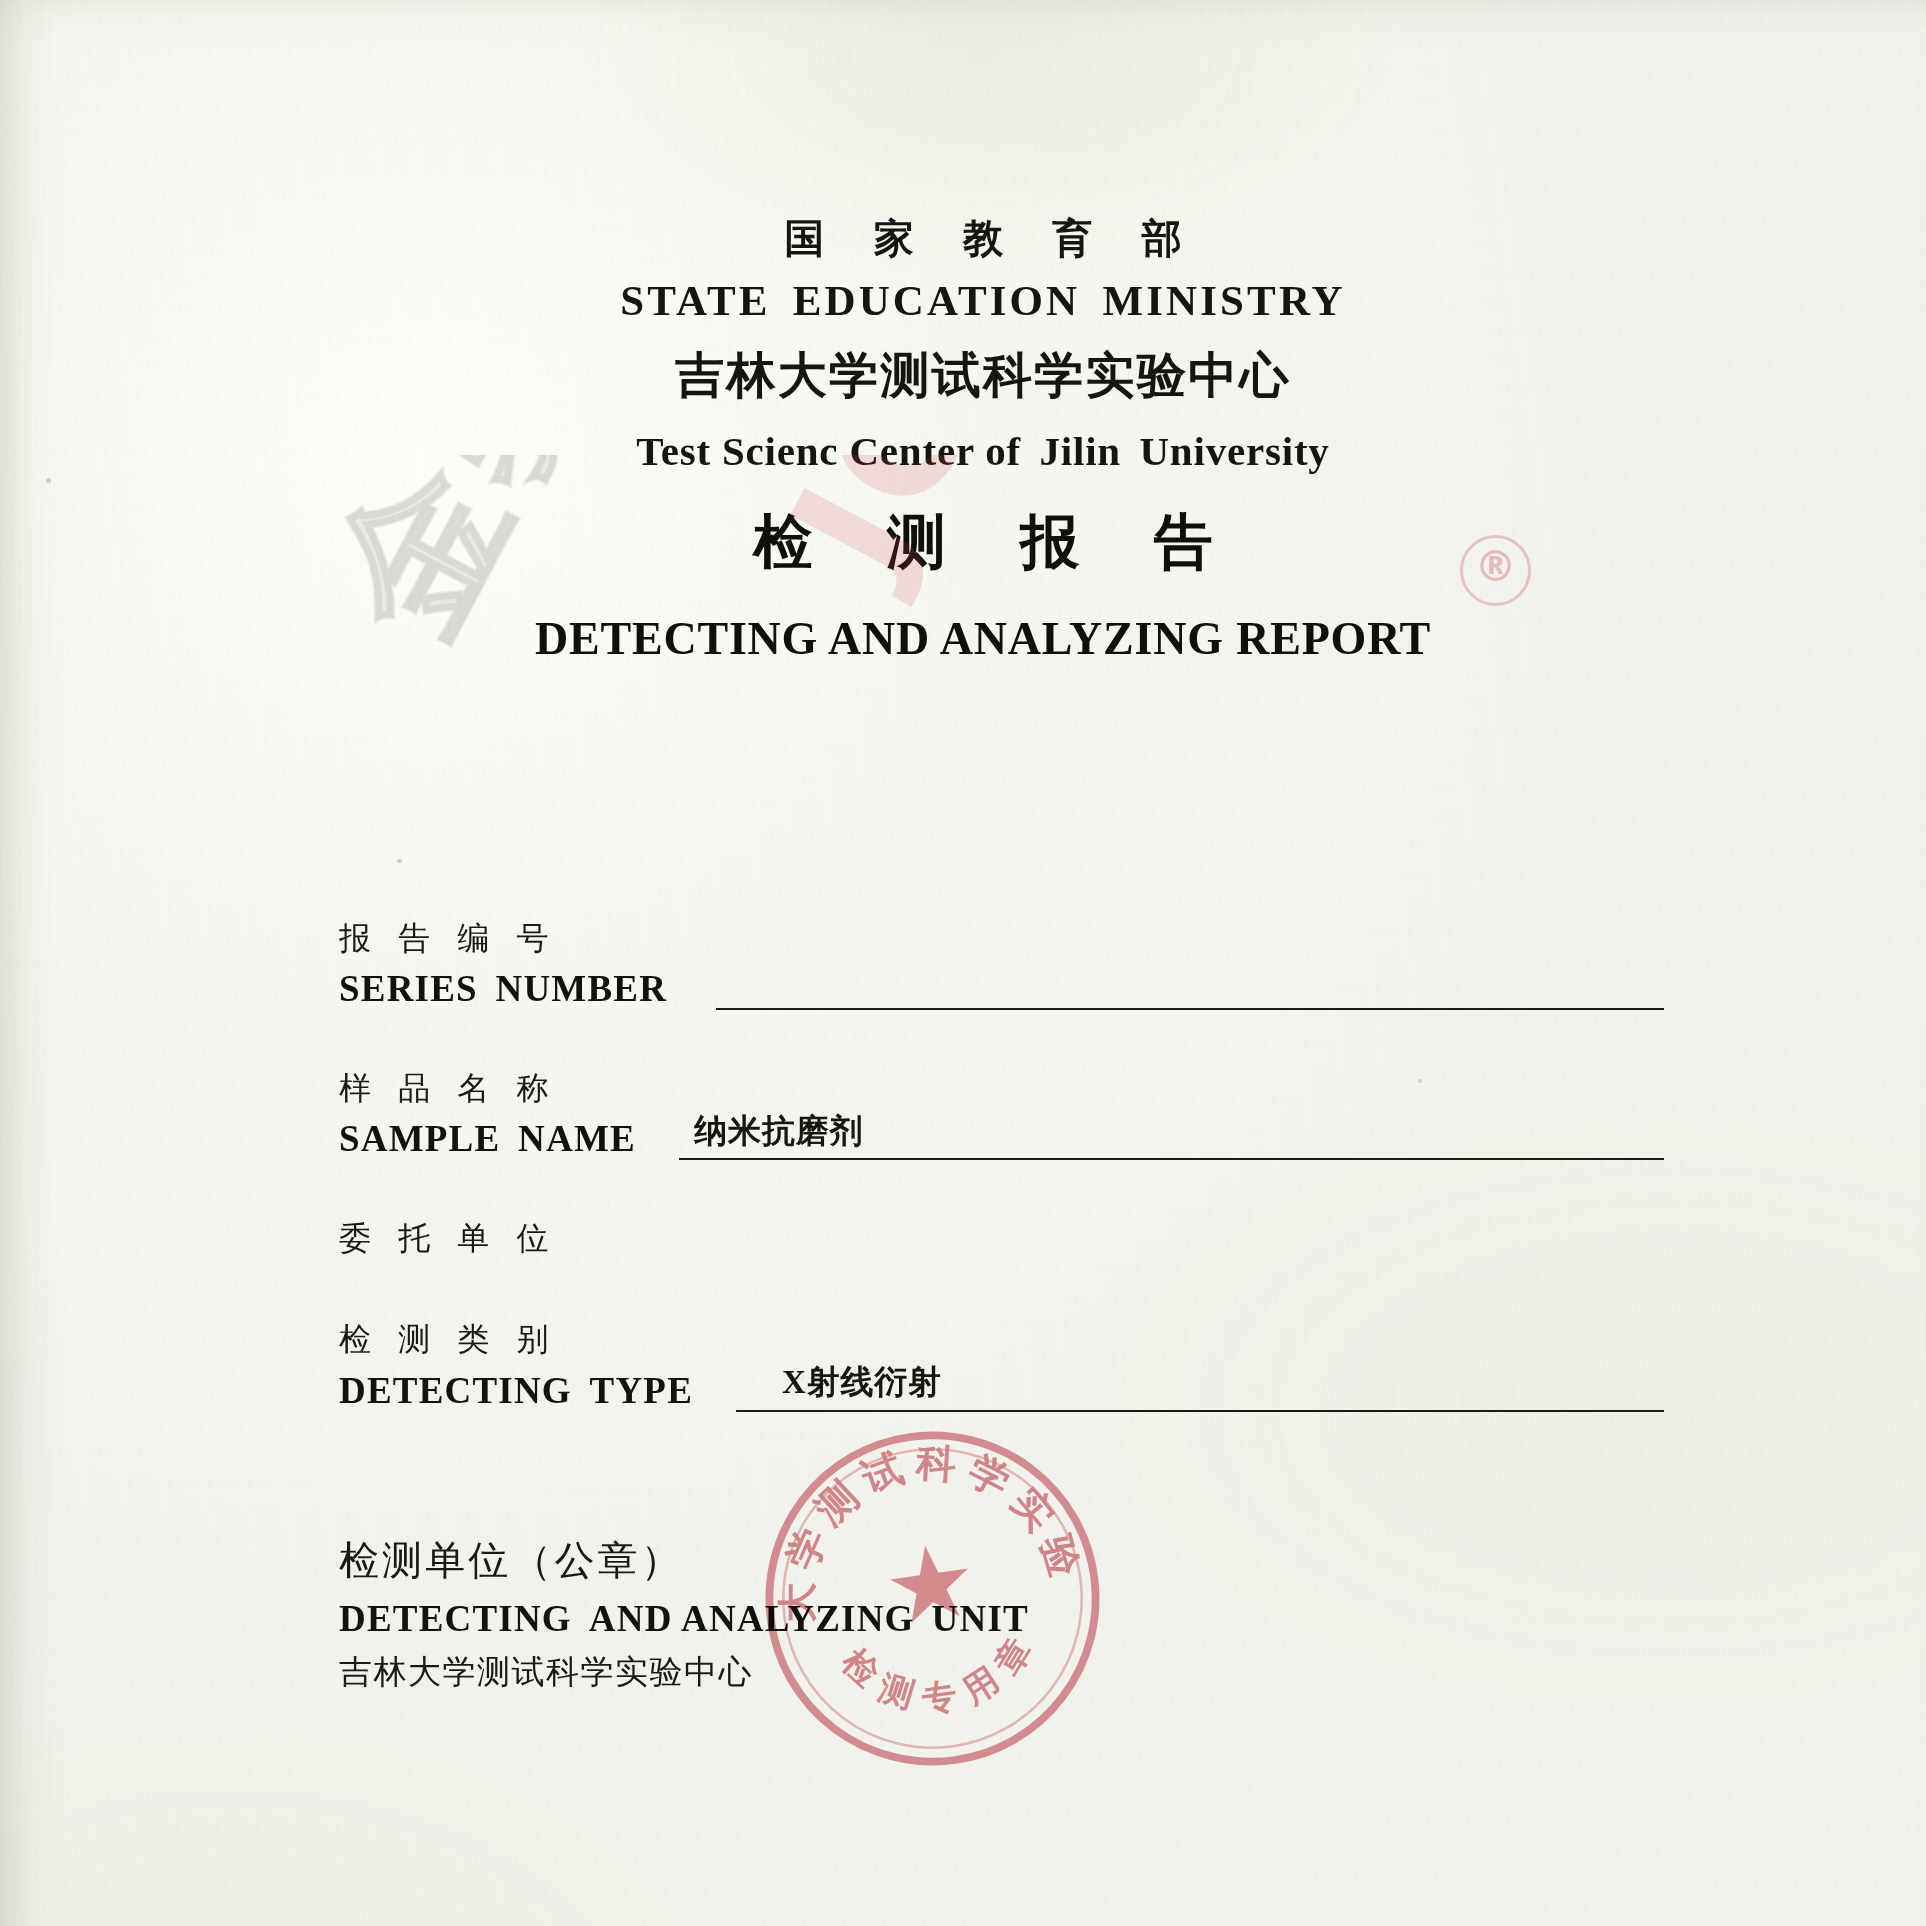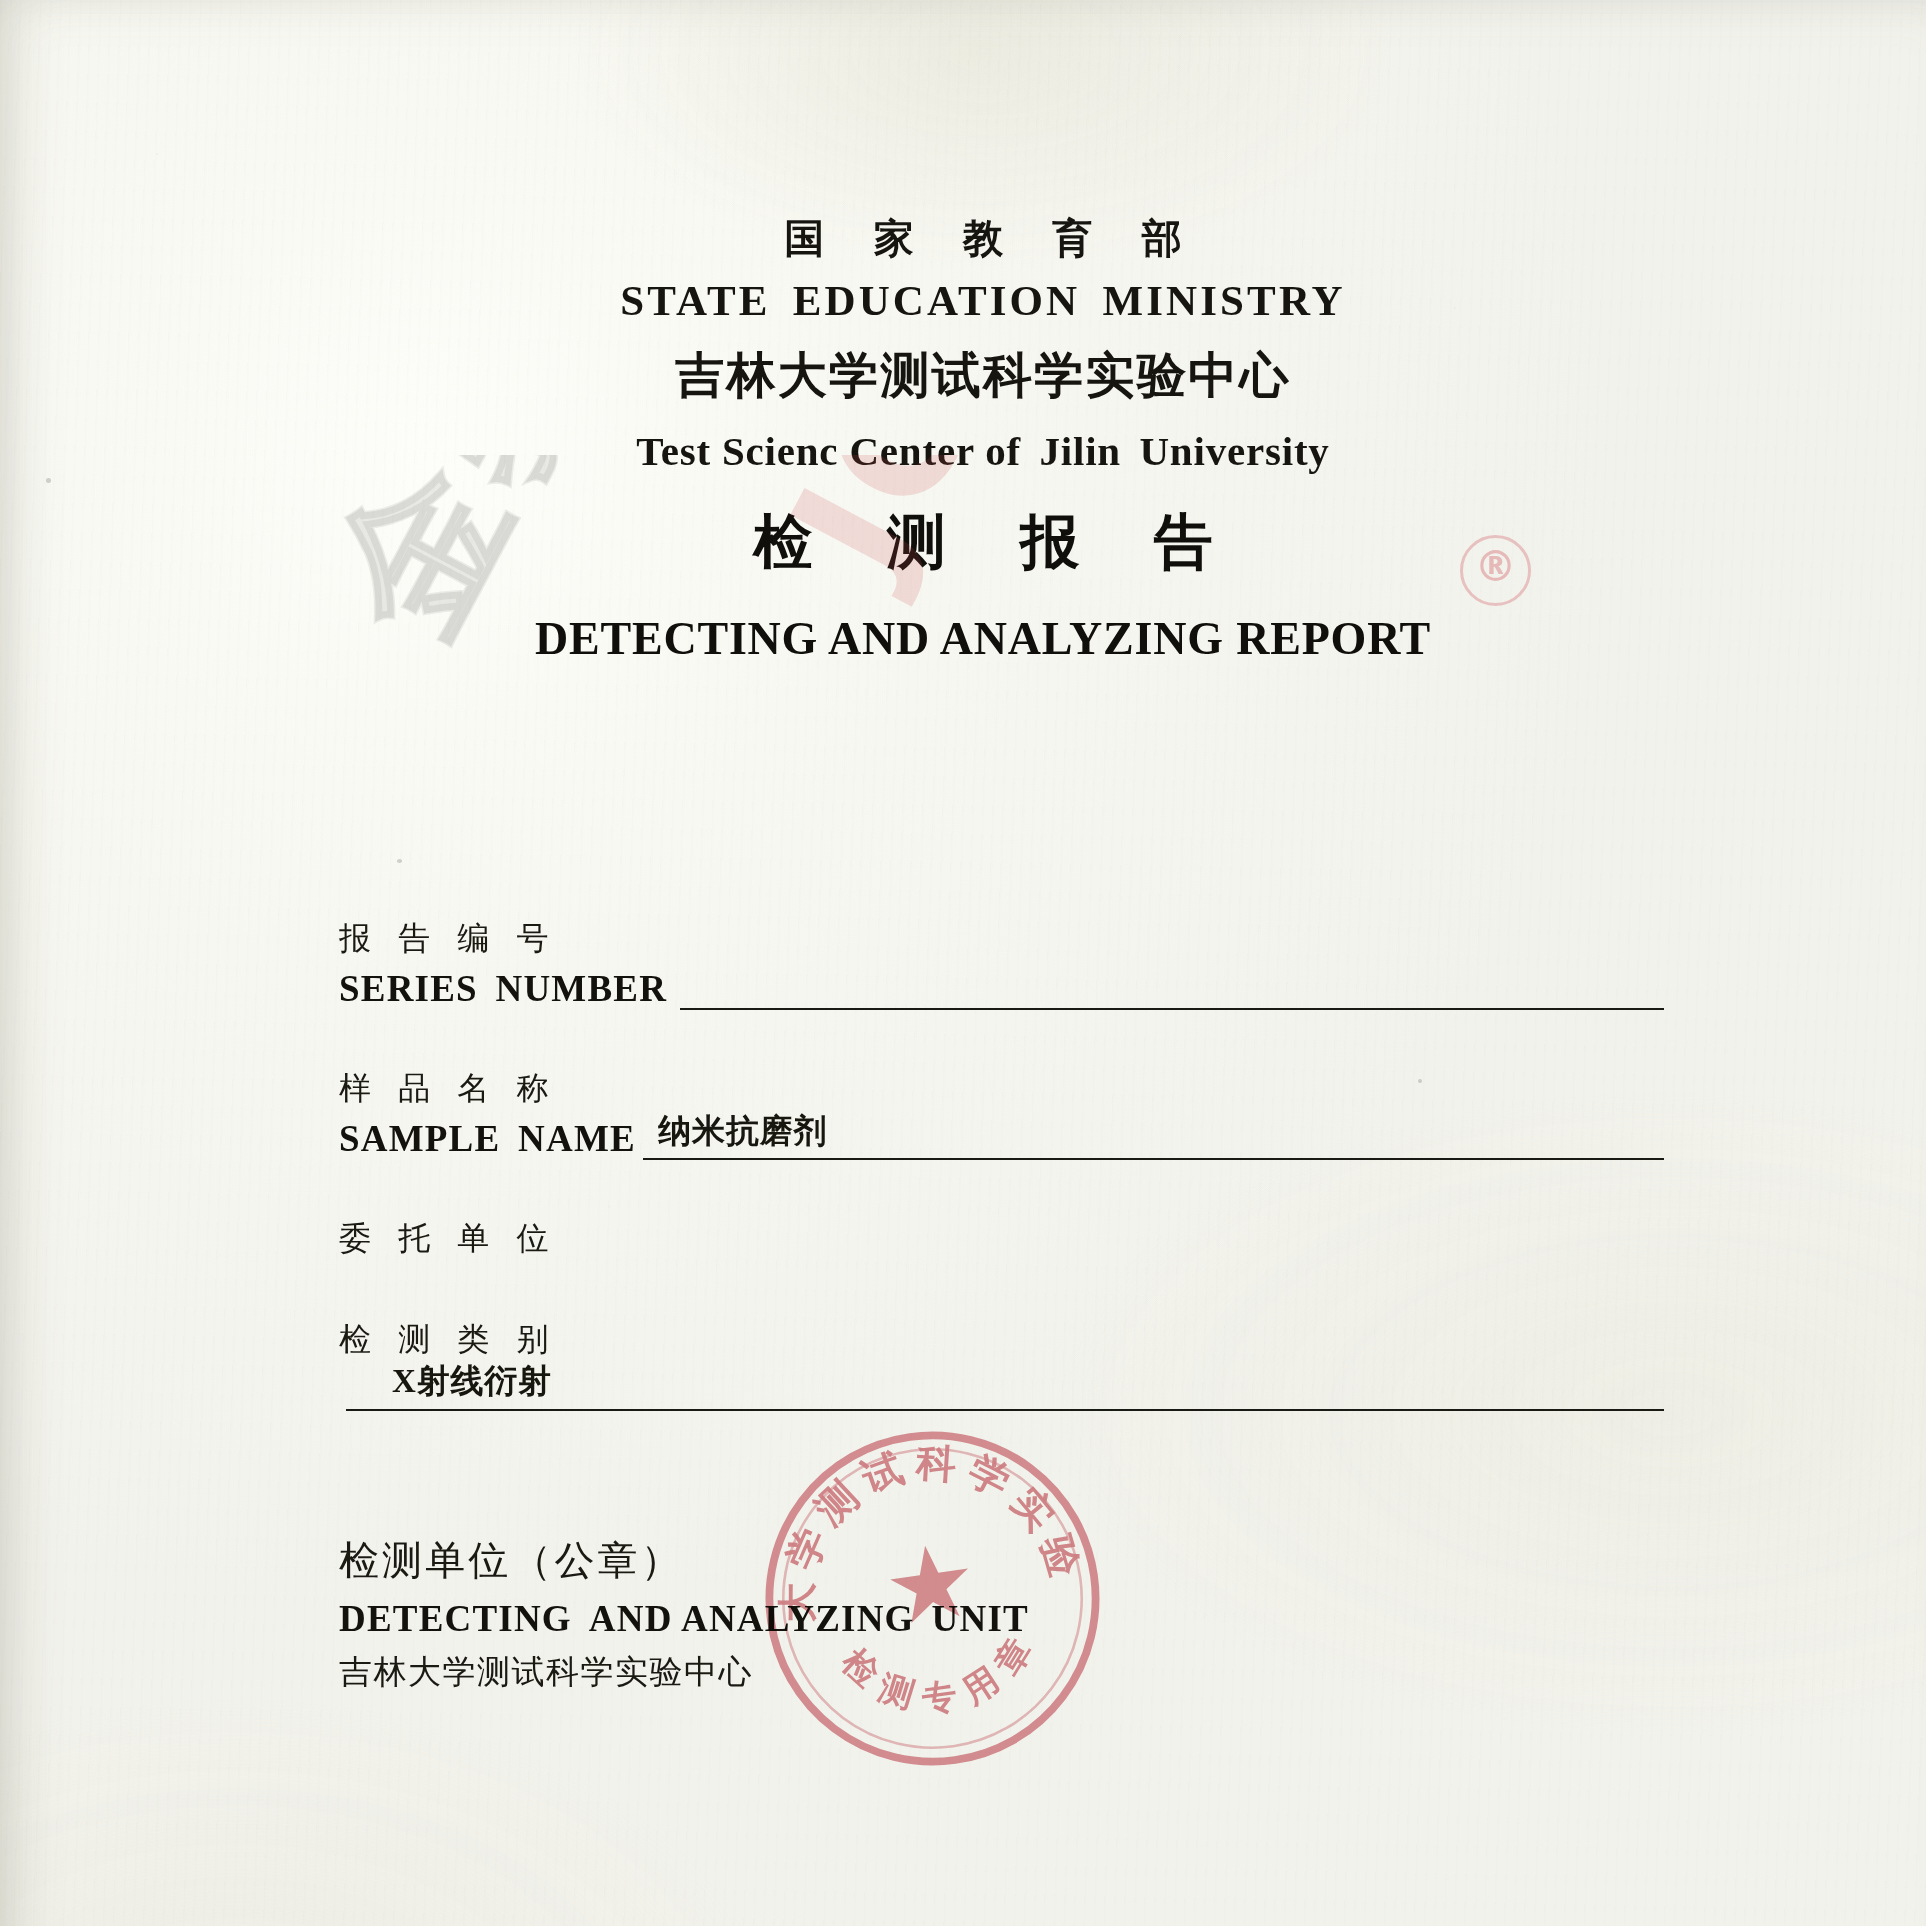--- a/index.html
+++ b/index.html
@@ -129,20 +129,21 @@
     font-size: 32px;
     letter-spacing: 8.5px;
     color: #1a1912;
     margin-bottom: 6.2px;
     white-space: nowrap;
   }
   .field .row {
     display: flex;
     align-items: flex-end;
     white-space: nowrap;
+    gap: 36px;
   }
   .field .en-label {
     font-weight: 700;
     font-size: 37px;
     letter-spacing: 1.2px;
     color: #13120d;
     flex: 0 0 auto;
   }
   .field .en-label .gap { display:inline-block; width: 17.7px; }
   .field .value-line {
@@ -319,20 +320,23 @@
       </div>
     </div>
 
     <div class="field entrust">
       <div class="cn-label">委 托 单 位</div>
     </div>
 
     <div class="field dtype">
       <div class="cn-label">检 测 类 别</div>
       <div class="row">
+        <div class="en-label">
+          <span>DETECTING</span><span class="gap"></span><span>TYPE</span>
+        </div>
         <div class="value-line">
           <span class="value">X射线衍射</span>
         </div>
       </div>
     </div>
 
   </div>
 
   <div class="unit-block">
     <div class="cn-label">检测单位（公章）</div>

